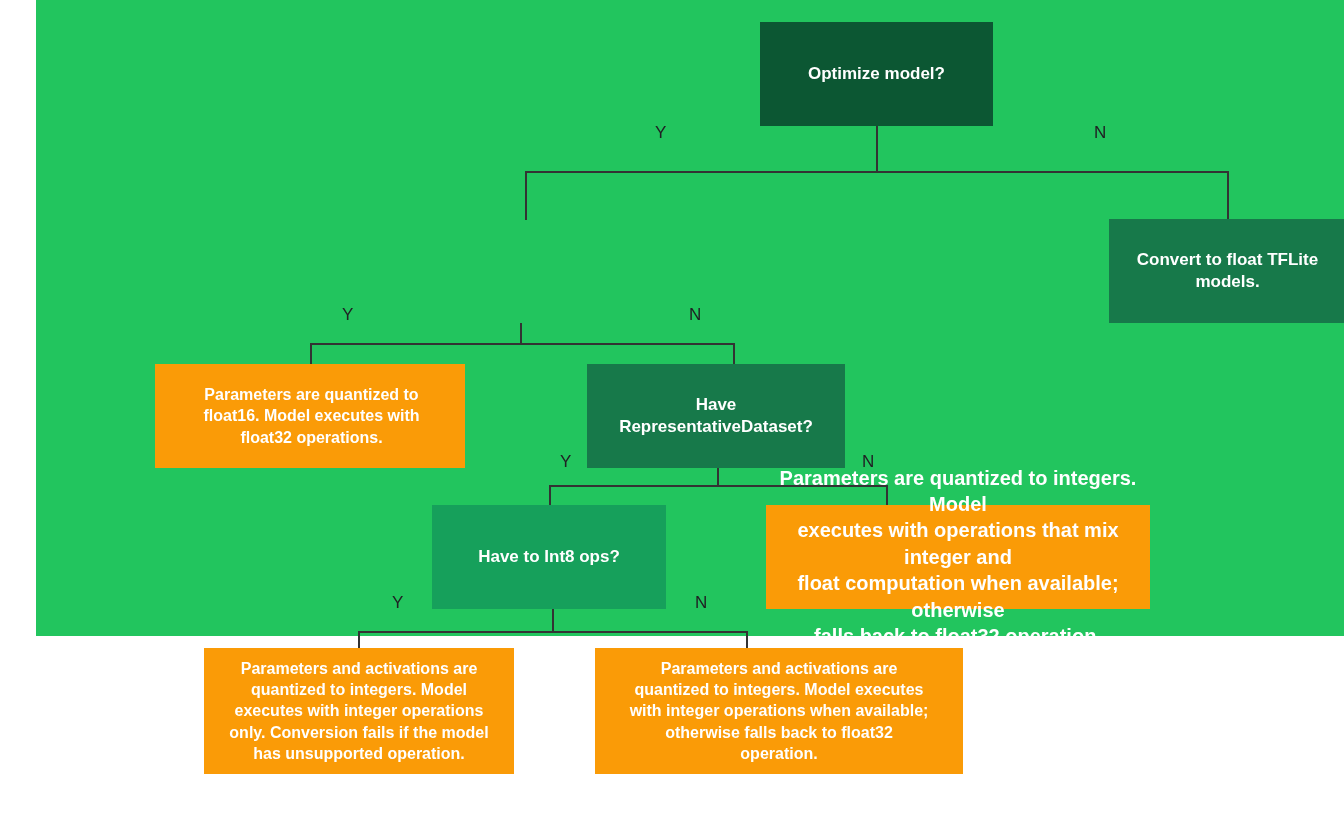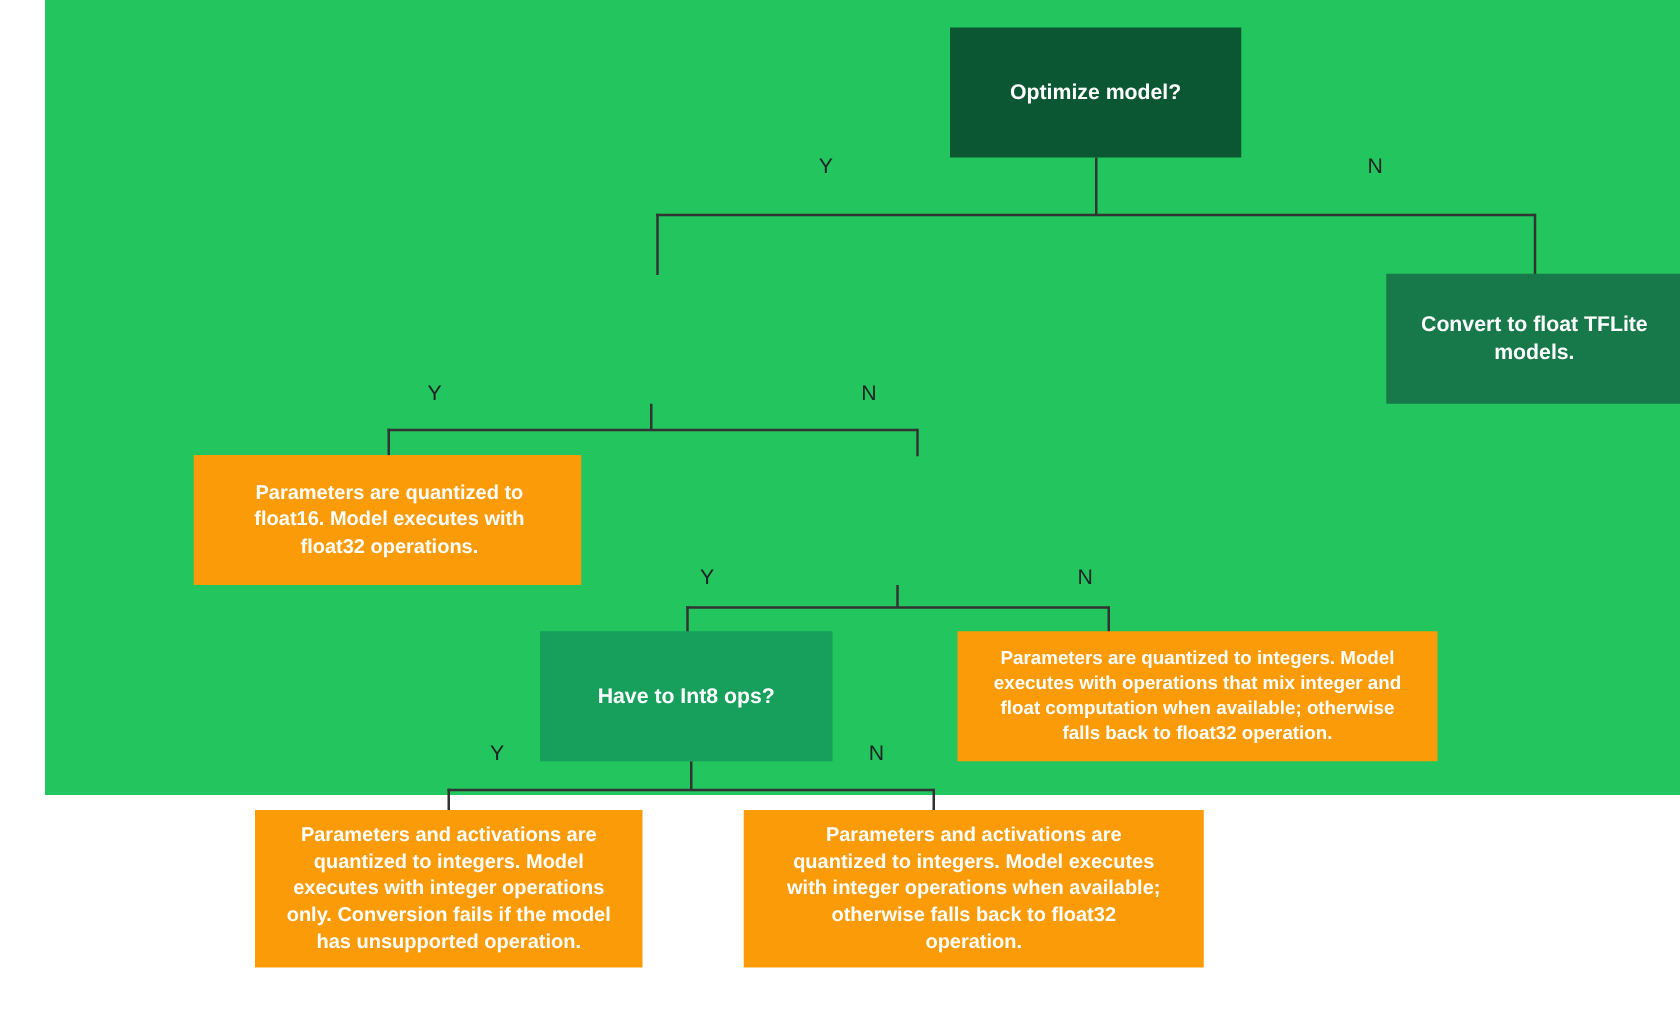--- a/index.html
+++ b/index.html
@@ -87,24 +87,28 @@
     </div>
     <div class="node deep-green" style="left: 1073px; top: 219px; width: 237px; height: 104px; font-size: 17px;">
       <span class="node-text">Convert to float TFLite
 models.</span>
     </div>
     <div class="node orange" style="left: 119px; top: 364px; width: 310px; height: 104px; font-size: 16px; padding-left: 13px;">
       <span class="node-text">Parameters are quantized to
 float16. Model executes with
 float32 operations.</span>
     </div>
+    <div class="node deep-green" style="left: 551px; top: 364px; width: 258px; height: 104px; font-size: 17px;">
+      <span class="node-text">Have
+RepresentativeDataset?</span>
+    </div>
     <div class="node mid-green" style="left: 396px; top: 505px; width: 234px; height: 104px; font-size: 17px;">
       <span class="node-text">Have to Int8 ops?</span>
     </div>
-    <div class="node orange" style="left: 730px; top: 505px; width: 384px; height: 104px; font-size: 15px;">
+    <div class="node orange" style="left: 730px; top: 505px; width: 384px; height: 104px; font-size: 20px;">
       <span class="node-text">Parameters are quantized to integers. Model
 executes with operations that mix integer and
 float computation when available; otherwise
 falls back to float32 operation.</span>
     </div>
     <div class="node orange" style="left: 168px; top: 648px; width: 310px; height: 126px; font-size: 16px;">
       <span class="node-text">Parameters and activations are
 quantized to integers. Model
 executes with integer operations
 only. Conversion fails if the model

